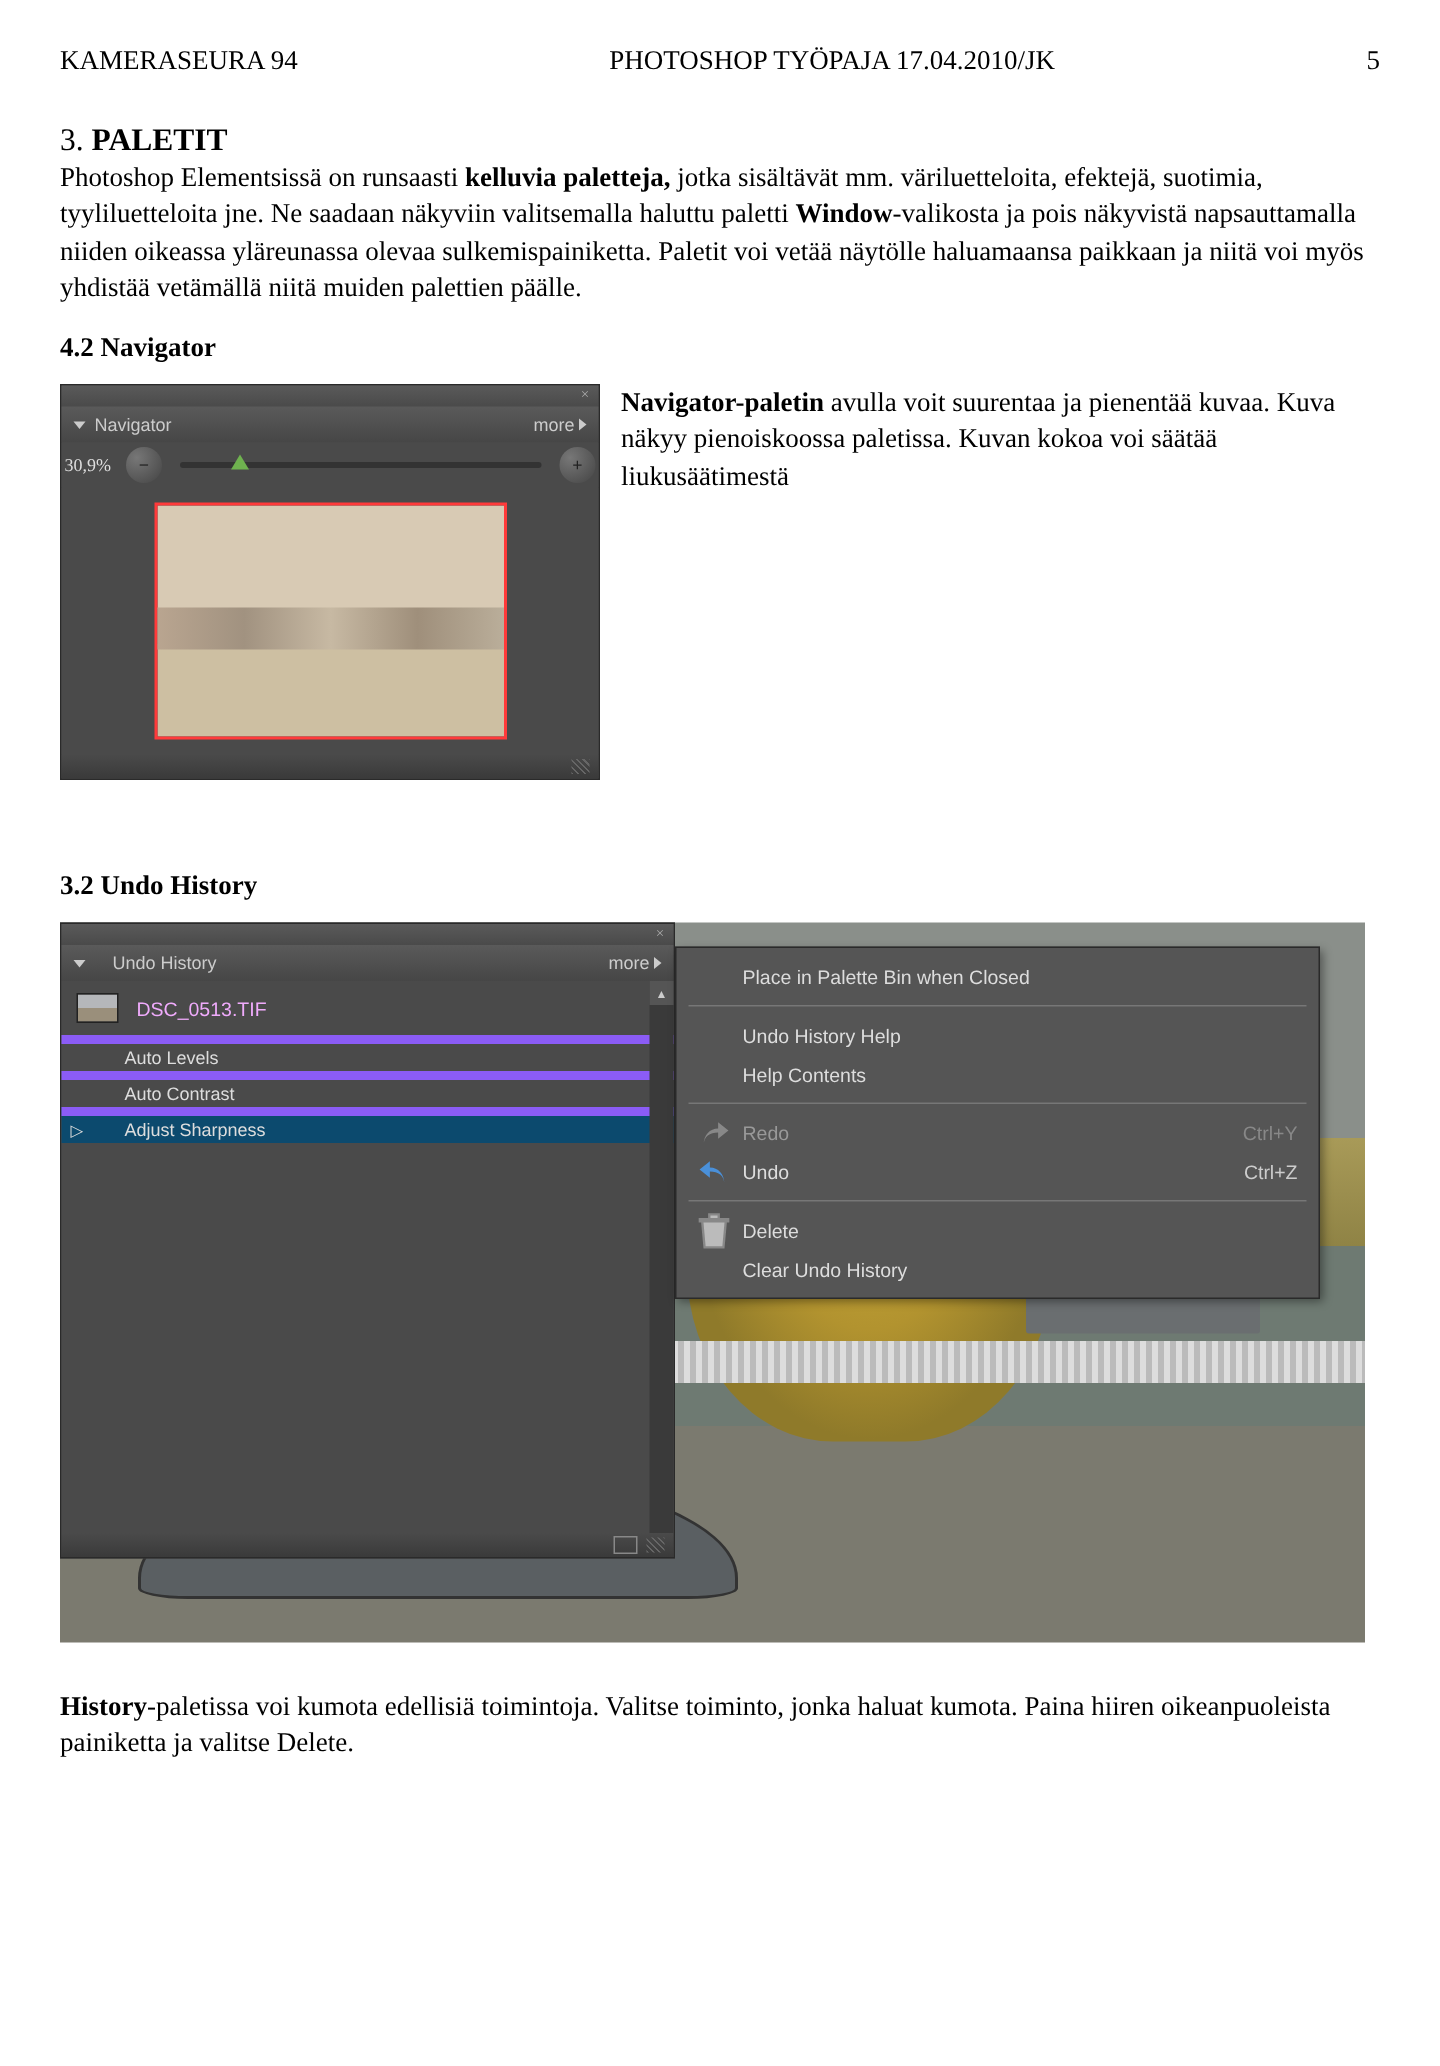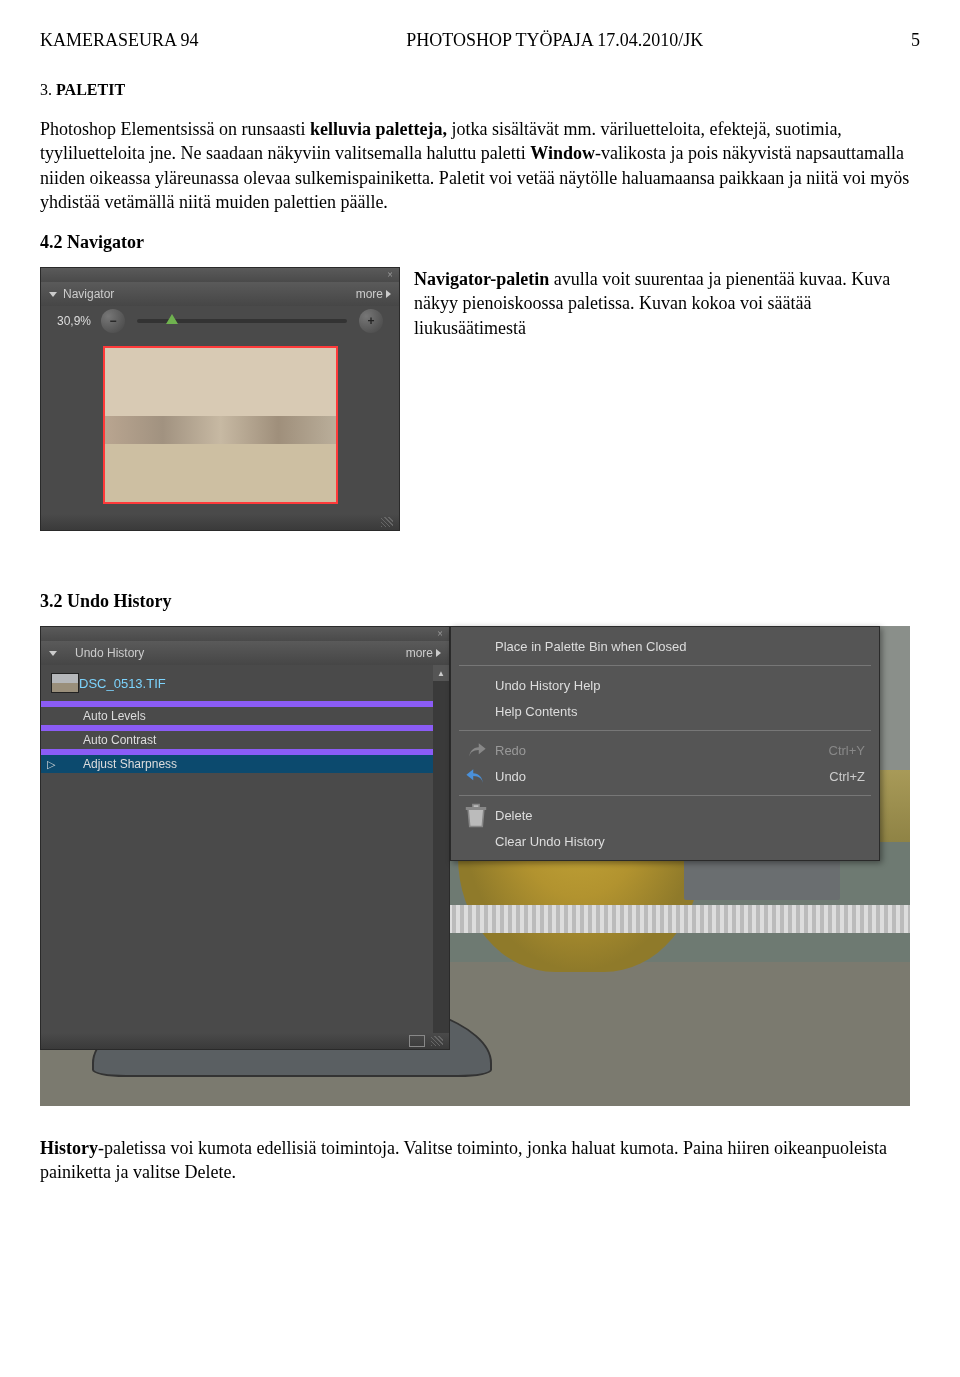--- a/index.html
+++ b/index.html
@@ -11,22 +11,21 @@
     width: 960px;
     padding: 30px 40px 30px 40px;
   }
   .header-row {
     display: flex;
     justify-content: space-between;
     font-size: 18px;
     margin-bottom: 30px;
   }
   .section-heading {
-    font-size: 16px;
-    margin-bottom: 18px;
+    font-size: 21px;
     font-family: Liberation Serif, serif;
   }
   .para {
     font-size: 18px;
     line-height: 1.35;
     margin-bottom: 18px;
   }
   .subheading {
     font-weight: bold;
     margin-bottom: 14px;
@@ -84,23 +83,23 @@
   }
   .tri-down {
     width:0;height:0;border-left:4px solid transparent;border-right:4px solid transparent;border-top:5px solid #ccc;
   }
   .nav-controls {
     height: 30px;
     display: flex;
     align-items: center;
     background: #4a4a4a;
     color: #ddd;
-    font-family: Liberation Sans, sans-serif;
+    font-family: Liberation Serif, serif;
     font-size: 12px;
-    padding: 0 16px;
+    padding: 0 2px;
   }
   .zoom-slider {
     flex: 1;
     display: flex;
     align-items: center;
     gap: 12px;
     margin-left: 10px;
   }
   .zoom-btn {
     width: 24px; height: 24px;
@@ -196,22 +195,22 @@
     height: 24px;
     background: linear-gradient(#5a5a5a,#464646);
     display: flex; align-items: center;
     color: #ccc; font-family: Arial, sans-serif; font-size: 12px;
     padding: 0 8px; gap: 18px;
   }
   .hist-filebar {
     height: 36px;
     background: #4a4a4a;
     display: flex; align-items: center;
-    padding: 0 10px; gap: 0;
-    color: #7dd3fc; font-family: Arial, sans-serif; font-size: 13px;
+    padding: 0 10px; gap: 12px;
+    color: #f0abfc; font-family: Arial, sans-serif; font-size: 13px;
   }
   .file-thumb {
     width: 28px; height: 20px;
     background: linear-gradient(#b5b7ba 0%,#b5b7ba 50%,#9a8f7b 50%,#9a8f7b 100%);
     border: 1px solid #222;
   }
   .hist-scroll {
     position: absolute; right: 0; top: 38px; bottom: 16px; width: 16px;
     background: #3a3a3a;
   }
@@ -238,21 +237,21 @@
     color: #ddd;
     font-size: 11px;
   }
   .hist-footer {
     height: 16px; background: linear-gradient(#4a4a4a,#3a3a3a);
     display:flex; justify-content:flex-end; align-items:center; padding:0 6px;
   }
 
   .context-menu {
     position: absolute;
-    left: 410px; top: 0;
+    left: 410px; top: 16px;
     width: 430px;
     background: #555;
     border: 1px solid #2a2a2a;
     box-shadow: 2px 2px 6px rgba(0,0,0,0.4);
     font-family: Arial, sans-serif;
     font-size: 13px;
     color: #ddd;
     padding: 6px 0;
   }
   .menu-item {

